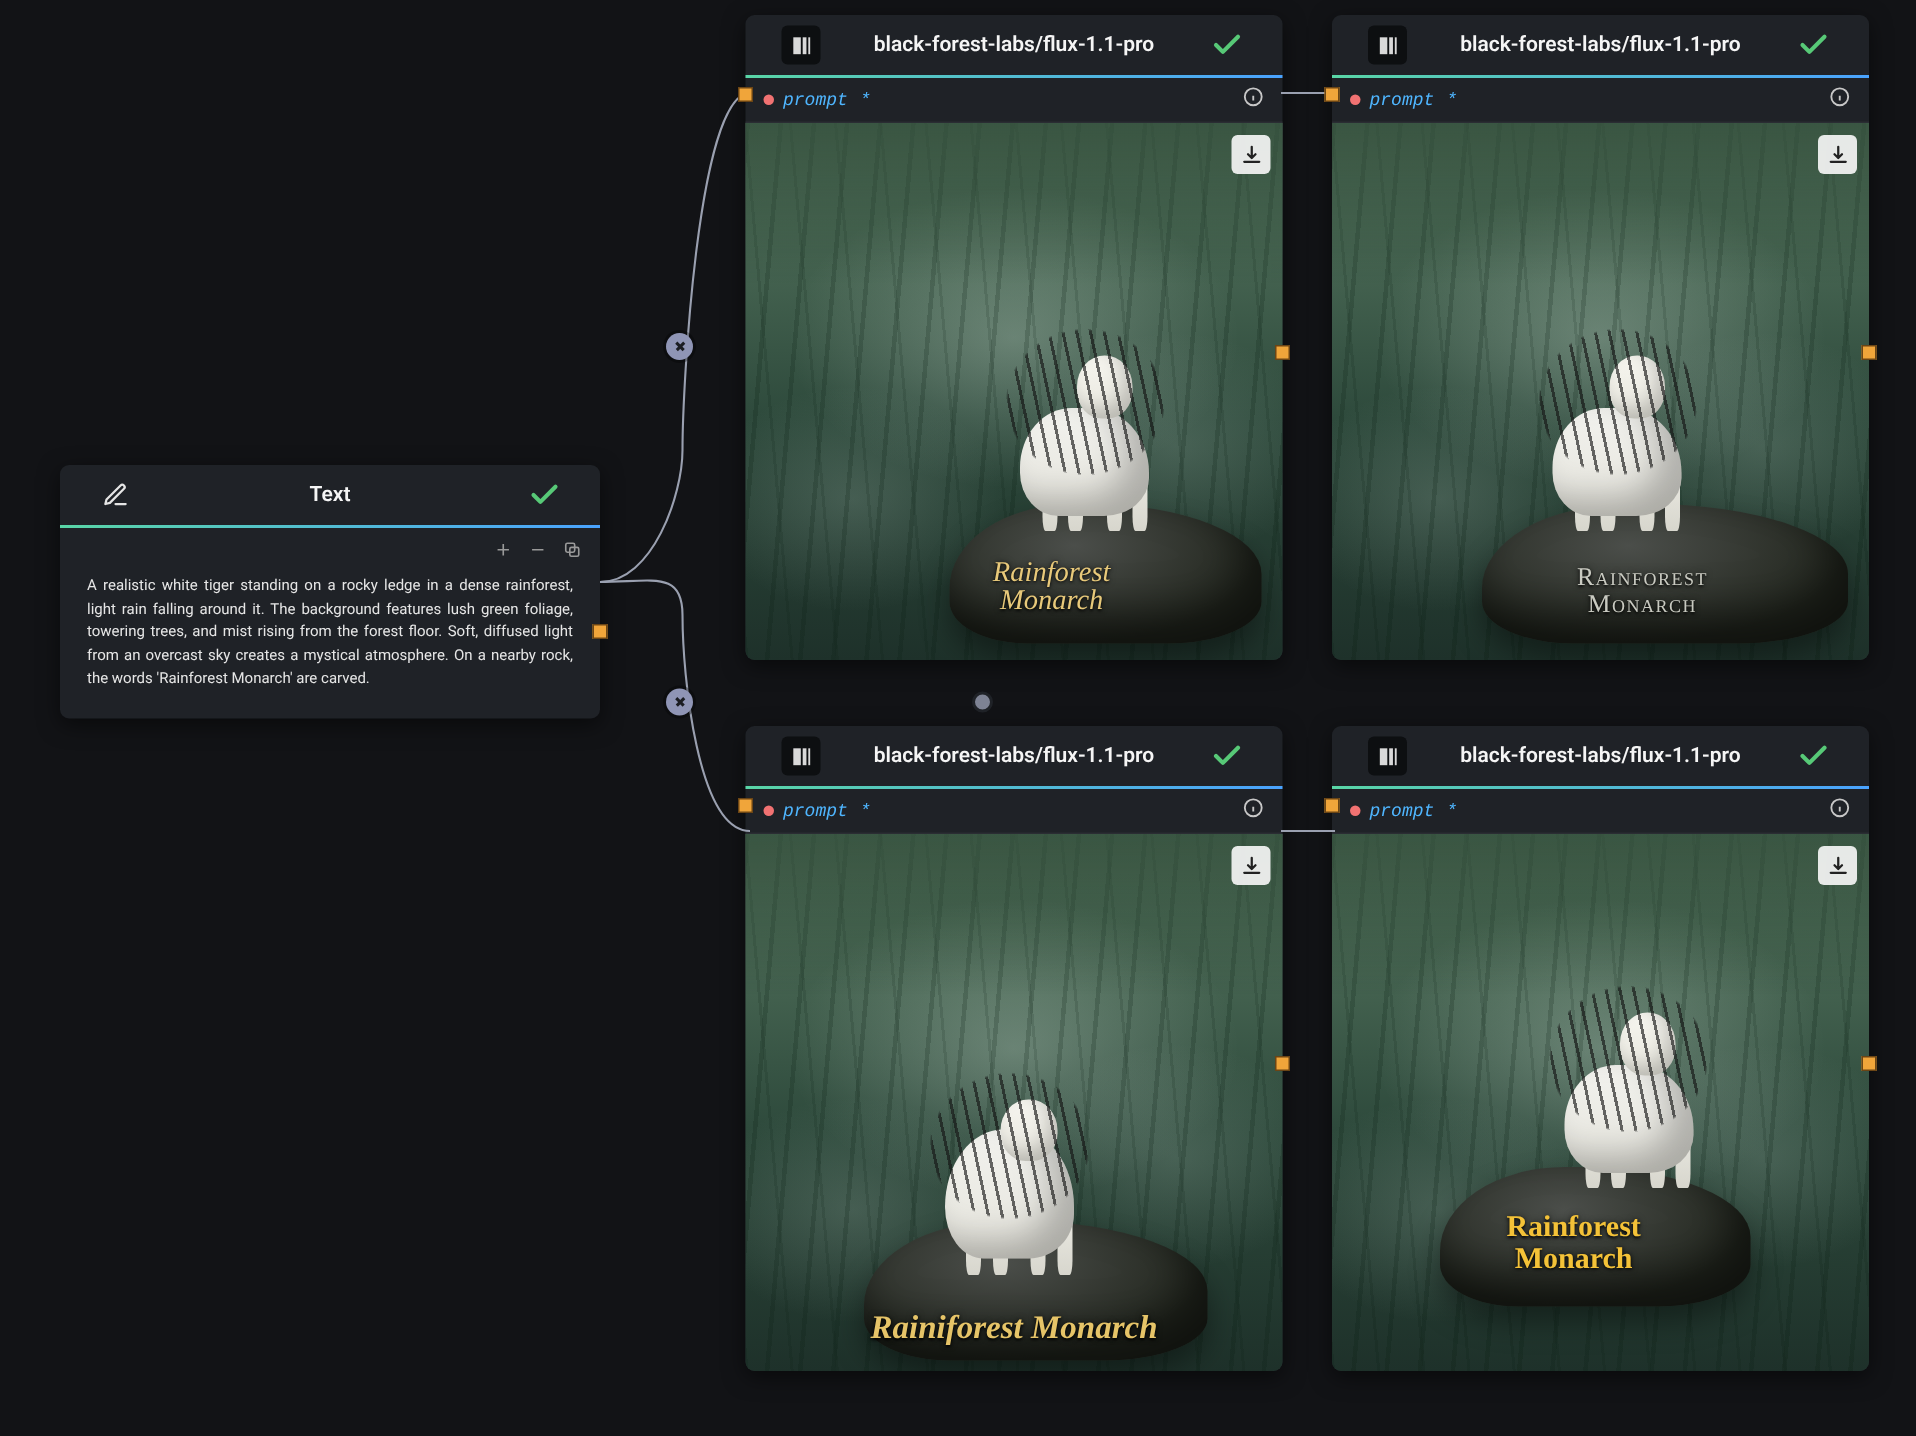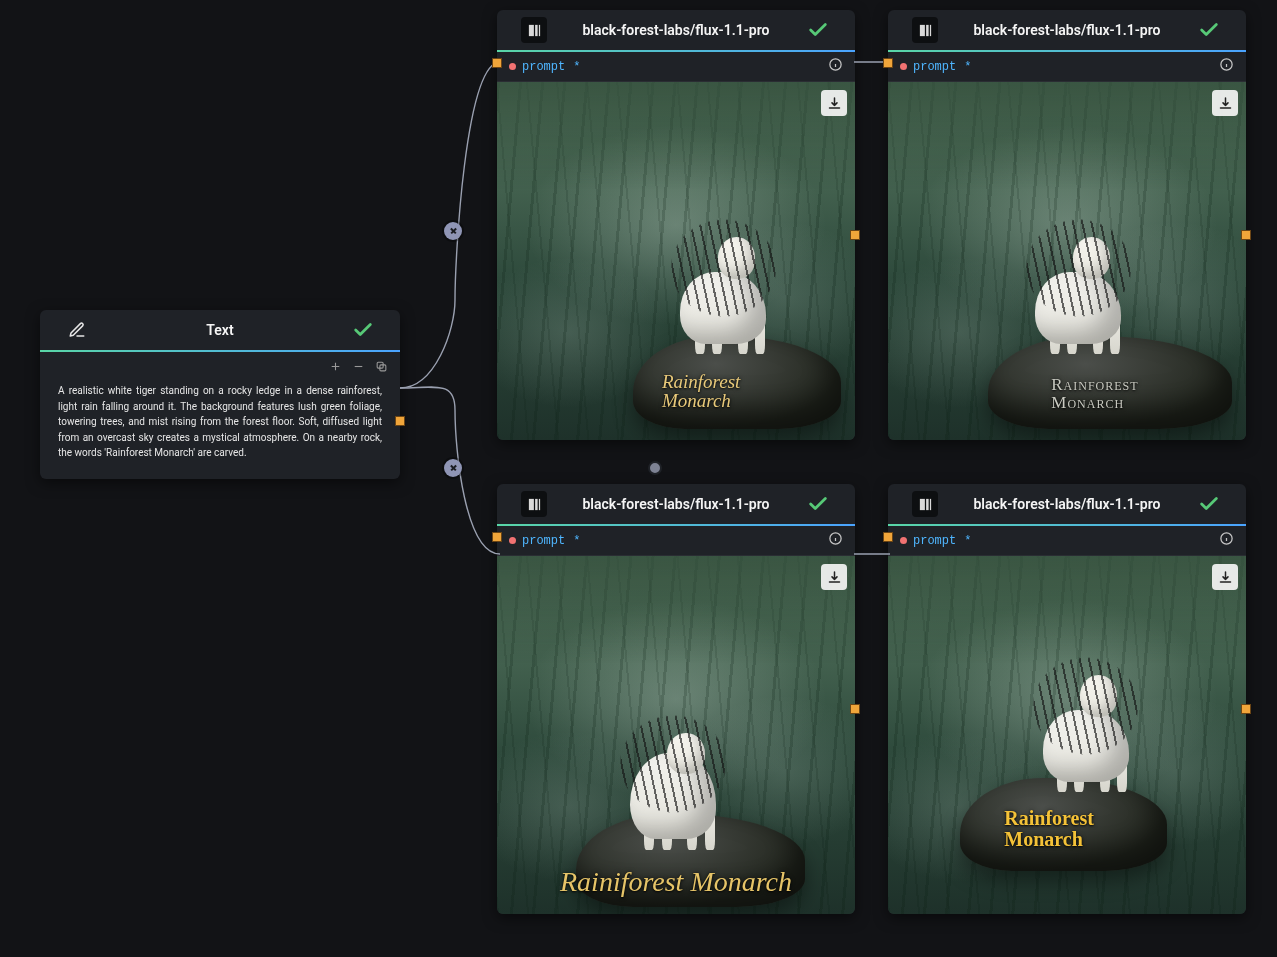--- a/index.html
+++ b/index.html
@@ -60,20 +60,21 @@
 
   .prompt-row {
     display:flex;
     align-items:center;
     height: 30px;
     padding: 0 12px;
     font-family: "SFMono-Regular", Consolas, "Liberation Mono", Menlo, monospace;
     font-size: 12px;
     gap:6px;
     border-bottom:1px solid #2a2d33;
+    font-style:italic;
   }
   .prompt-row .dot { width:7px;height:7px;border-radius:50%;background:#f17272; }
   .prompt-row .plabel { color:#4fb6ff; }
   .prompt-row .aster { color:#4fb6ff; margin-left:2px; }
   .prompt-row .spacer { flex:1; }
   .prompt-row .info svg { width:15px;height:15px;stroke:#c7c7c7; }
 
   .image-out {
     position:relative;
     width:100%;
@@ -139,27 +140,27 @@
   .image-out .leg.l1{left:28%;} .image-out .leg.l2{left:40%;}
   .image-out .leg.l3{left:58%;} .image-out .leg.l4{left:70%;}
   .image-out .carved {
     position:absolute;
     left:50%; bottom:8%;
     transform:translateX(-18%);
     font-family: Georgia, "Times New Roman", serif;
     font-style:italic;
     color:#e8c97a;
     text-shadow:0 1px 2px rgba(0,0,0,.8), 0 0 4px rgba(0,0,0,.6);
-    text-align:left;
+    text-align:center;
     line-height:1.05;
     font-size:19px;
     white-space:pre;
   }
   .image-out.variant-b .carved { font-style:normal; color:#c9cac1; font-variant:small-caps; letter-spacing:1px; font-size:17px; }
-  .image-out.variant-c .carved { font-style:italic; font-family:"Brush Script MT","Segoe Script",cursive; color:#e6c468; font-size:28px; bottom:5%; transform:translateX(-50%); left:50%;}
+  .image-out.variant-c .carved { font-style:italic; font-family:"Brush Script MT","Segoe Script",cursive; color:#e6c468; font-size:22px; bottom:5%; transform:translateX(-50%); left:50%;font-weight:bold;}
   .image-out.variant-d .carved { font-style:normal; color:#f4c238; font-weight:600; font-size:20px; left:50%; transform:translateX(-70%); bottom:18%; }
   .image-out.variant-b .rock{left:28%;width:68%;}
   .image-out.variant-b .tiger{left:34%;}
   .image-out.variant-c .rock{left:22%;width:64%;bottom:2%;}
   .image-out.variant-c .tiger{left:30%;bottom:18%;}
   .image-out.variant-c .tiger .body{height:50%;border-radius:45% 45% 35% 30%/60% 60% 35% 40%;}
   .image-out.variant-d .rock{left:20%;width:58%;bottom:12%;}
   .image-out.variant-d .tiger{left:36%;bottom:34%;}
 
   .dl-btn {

